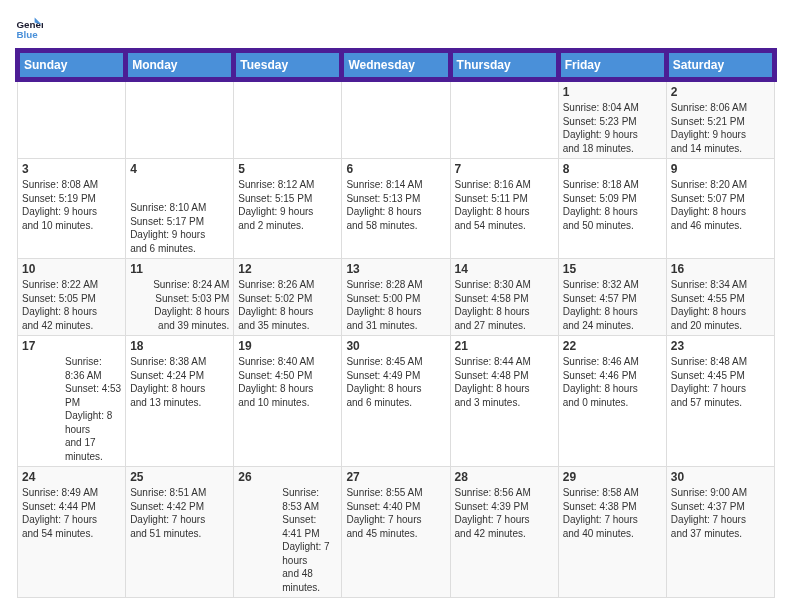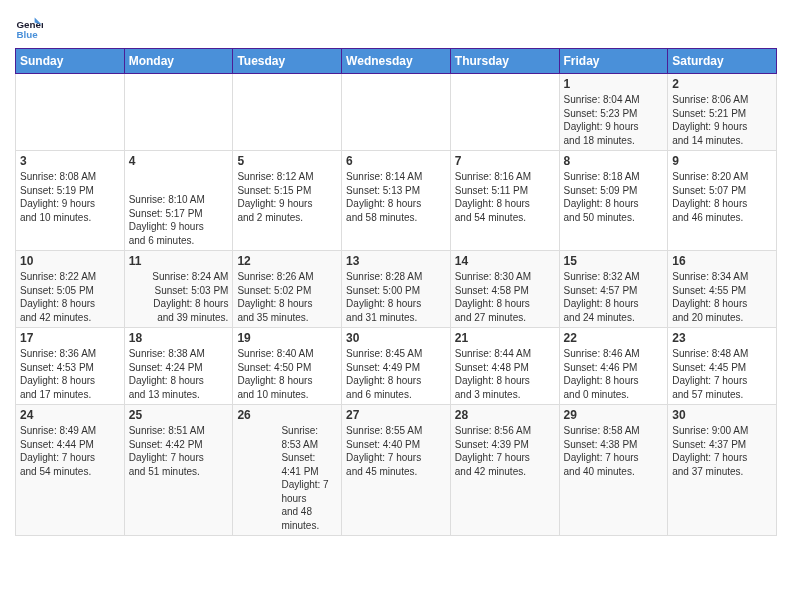--- a/index.html
+++ b/index.html
@@ -46,21 +46,21 @@
       width: 100%;
       border-collapse: collapse;
     }
     thead tr th {
       background: #4a90d9;
       color: #fff;
       font-size: 12px;
       font-weight: bold;
       padding: 5px 4px;
       text-align: left;
-      border: 1px solid #4c1d95;
+      border: 5px solid #4c1d95;
     }
     tbody tr td {
       vertical-align: top;
       font-size: 10px;
       color: #333;
       padding: 3px 4px;
       border: 1px solid #ddd;
       width: calc(100% / 7);
       height: 72px;
     }
@@ -239,21 +239,21 @@
             <span class="day-num">16</span>
             <div class="day-info" style="white-space: pre-line;">Sunrise: 8:34 AM
 Sunset: 4:55 PM
 Daylight: 8 hours
 and 20 minutes.</div>
           </td>
         </tr>
         <tr>
           <td>
             <span class="day-num">17</span>
-            <div class="day-info" style="white-space: pre-line;">Sunrise: 8:36 AM
+            <div class="day-info" style="white-space: pre-line; margin-left: 43px;">Sunrise: 8:36 AM
 Sunset: 4:53 PM
 Daylight: 8 hours
 and 17 minutes.</div>
           </td>
           <td>
             <span class="day-num">18</span>
             <div class="day-info" style="white-space: pre-line;">Sunrise: 8:38 AM
 Sunset: 4:24 PM
 Daylight: 8 hours
 and 13 minutes.</div>

